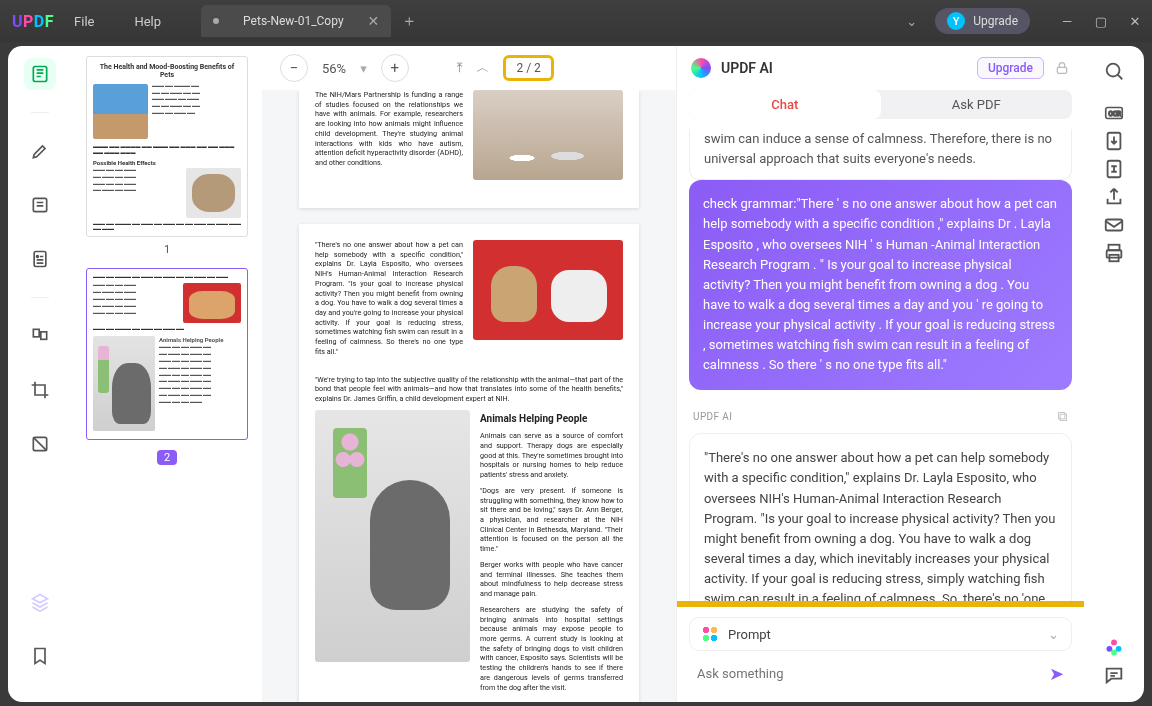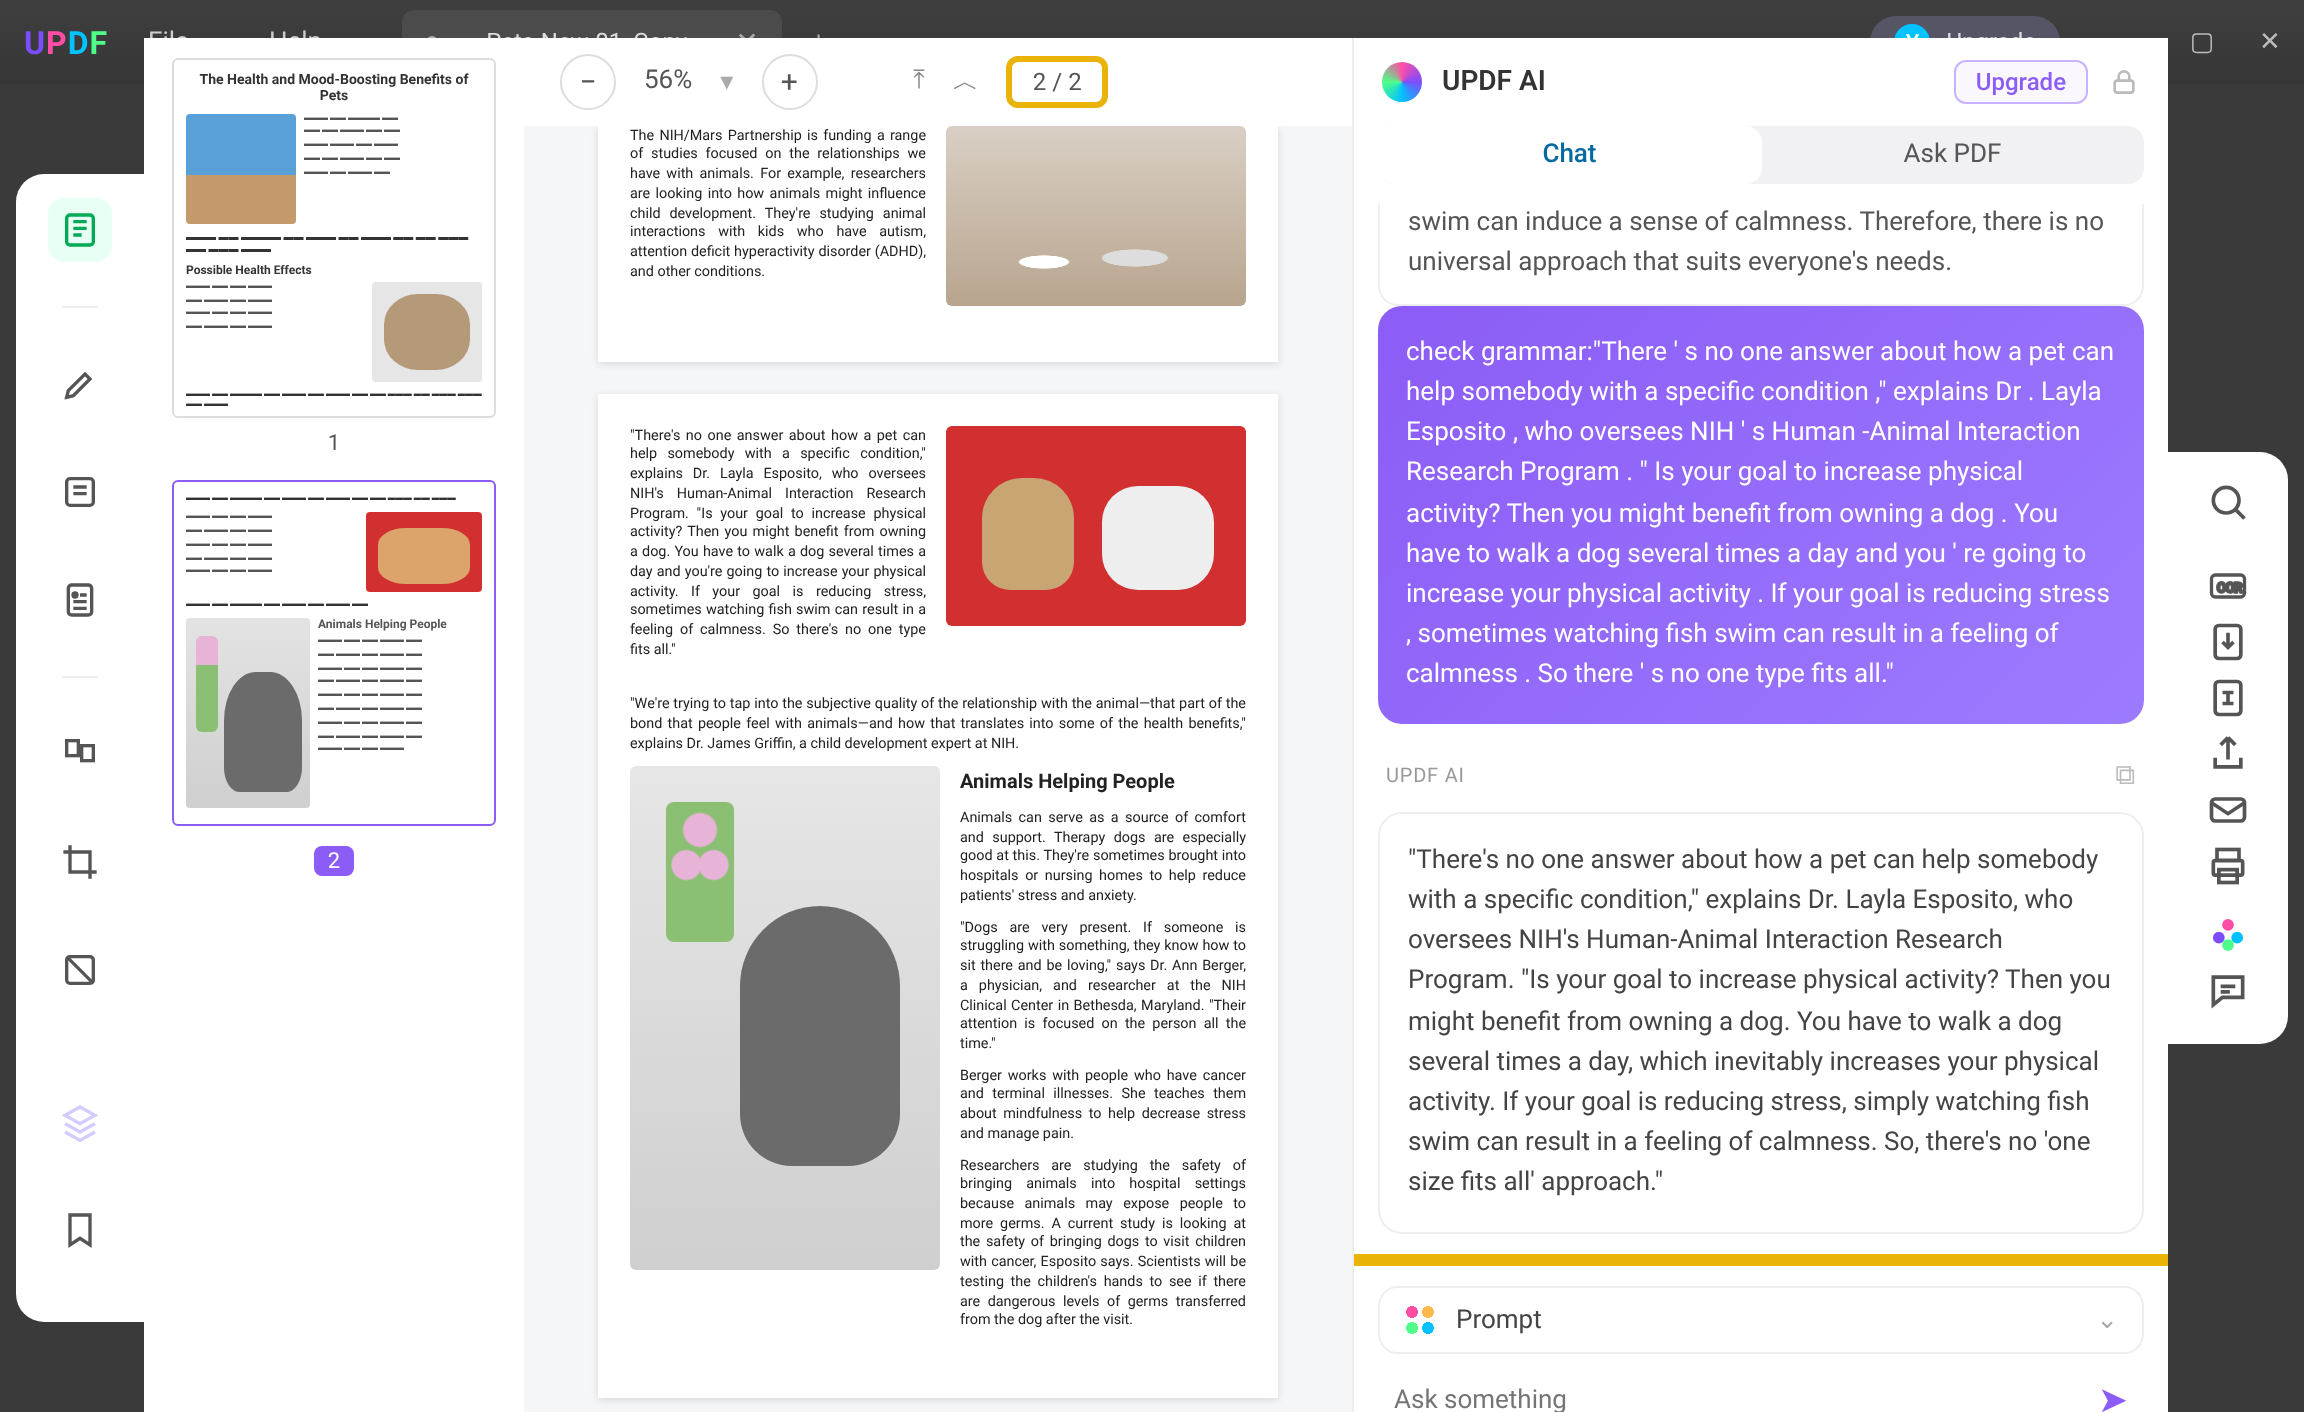--- a/index.html
+++ b/index.html
@@ -10,21 +10,21 @@
   .menu-item { margin:0 20px; color:#ccc; }
   .tab { background:#4b4b4b; height:32px; display:flex; align-items:center; padding:0 12px; border-radius:6px 6px 0 0; margin-left:20px; gap:24px; font-size:12px; color:#ddd;}
   .tab .dot { width:6px; height:6px; border-radius:50%; background:#aaa; }
   .tab .close { color:#aaa; font-size:14px; cursor:pointer;}
   .tab-plus { margin-left:10px; color:#aaa; font-size:16px; cursor:pointer;}
   .titlebar .spacer { flex:1; }
   .chev { color:#aaa; margin-right:18px;}
   .upgrade-pill { background:#556; border-radius:16px; padding:4px 12px; display:flex; align-items:center; gap:8px; margin-right:20px; font-size:12px; color:#ddd;}
   .upgrade-pill .avatar { width:18px;height:18px;border-radius:50%;background:#00c2ff;color:#fff;display:flex;align-items:center;justify-content:center;font-size:11px;font-weight:600;}
   .winbtn { width:34px; text-align:center; color:#bbb; font-size:13px; cursor:pointer;}
-  .app-body { position:absolute; top:42px; bottom:0; left:0; right:0; display:flex;align-items:center; }
+  .app-body { position:absolute; top:42px; bottom:0; left:0; right:0; display:flex; }
   .rail { width:64px; background:#fff; border-radius:14px 0 0 14px; margin:4px 0 4px 8px; display:flex; flex-direction:column; align-items:center; padding-top:12px; gap:22px;}
   .rail .ico { width:32px; height:32px; border-radius:8px; display:flex; align-items:center; justify-content:center; color:#555; }
   .rail .ico.active { background:#e8fff3; color:#0a5;}
   .rail .sep { width:18px; height:1px; background:#eee; }
   .rail-right { width:60px; background:#fff; border-radius:0 14px 14px 0; margin:4px 8px 4px 0; display:flex; flex-direction:column; align-items:center; padding-top:14px; gap:6px;}
   .rail-right .ico, .rail-right svg { width:22px; height:22px; color:#555;}
   .content { flex:1; background:#fff; margin:4px 0; display:flex; overflow:hidden;}
   
   .thumbs { width:190px; padding:10px 14px; overflow:auto; }
   .thumb { background:#fff; border:1px solid #ddd; border-radius:3px; padding:6px 6px 4px 6px; font-size:4px; line-height:1.2; color:#333; margin-bottom:6px;}
@@ -57,21 +57,21 @@
   .page p { margin-bottom:6px; text-align:justify;}
   
   .ai { width:408px; background:#fff; display:flex; flex-direction:column; border-left:1px solid #eee;}
   .ai-head { height:44px; display:flex; align-items:center; padding:0 14px; gap:10px; font-size:14px; font-weight:600; color:#333;}
   .ai-head .spark { width:20px;height:20px;border-radius:50%;background:conic-gradient(#ff4da6,#7c4dff,#00c2ff,#4dff88,#ff4da6);}
   .ai-head .flex1{flex:1;}
   .ai-head .upg-btn{border:1px solid #c9b3ff;color:#8b5cf6;background:#faf7ff;border-radius:6px;padding:3px 10px;font-size:12px;font-weight:500;cursor:pointer;}
   .ai-head .lock{color:#bbb;}
   .ai-tabs { display:flex; margin:0 12px; background:#f1f1f3; border-radius:8px; overflow:hidden; font-size:13px;}
   .ai-tabs div { flex:1; text-align:center; padding:7px 0; cursor:pointer; color:#555;}
-  .ai-tabs .on { background:#fff; border-radius:8px; color:#0369a1; font-weight:500;}
+  .ai-tabs .on { background:#fff; border-radius:8px; color:#ef4444; font-weight:500;}
   .ai-msgs { flex:1; overflow:auto; padding:10px 12px; font-size:13px; line-height:1.55; color:#333;}
   .msg-top-cut { background:#fff; border:1px solid #eee; border-top:none; border-radius:0 0 10px 10px; padding:0 14px 10px 14px; color:#555;}
   .msg-user { background:linear-gradient(135deg,#8b5cf6,#9d7bff); color:#fff; border-radius:12px; padding:14px 14px; margin-bottom:16px;}
   .ai-label { font-size:10px; color:#999; letter-spacing:0.4px; display:flex; align-items:center; justify-content:space-between; padding:0 4px 6px 4px;}
   .ai-label .copy{color:#bbb;font-size:14px;}
   .msg-ai { background:#fff; border:1px solid #eee; border-radius:12px; padding:14px; color:#444;}
   .ai-input-area { border-top:6px solid #eab308; padding:10px 12px 14px 12px;}
   .prompt-bar { border:1px solid #eee; border-radius:10px; padding:8px 12px; display:flex; align-items:center; gap:10px; font-size:13px; color:#444; margin-bottom:8px;}
   .prompt-bar .dots { width:16px;height:16px; background:
     radial-gradient(circle at 25% 25%, #ff4da6 3px, transparent 3px),

